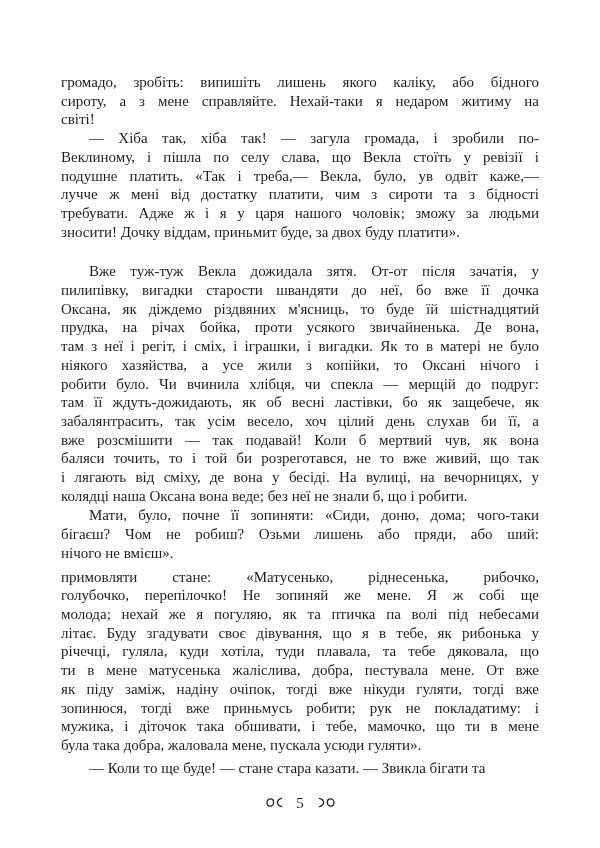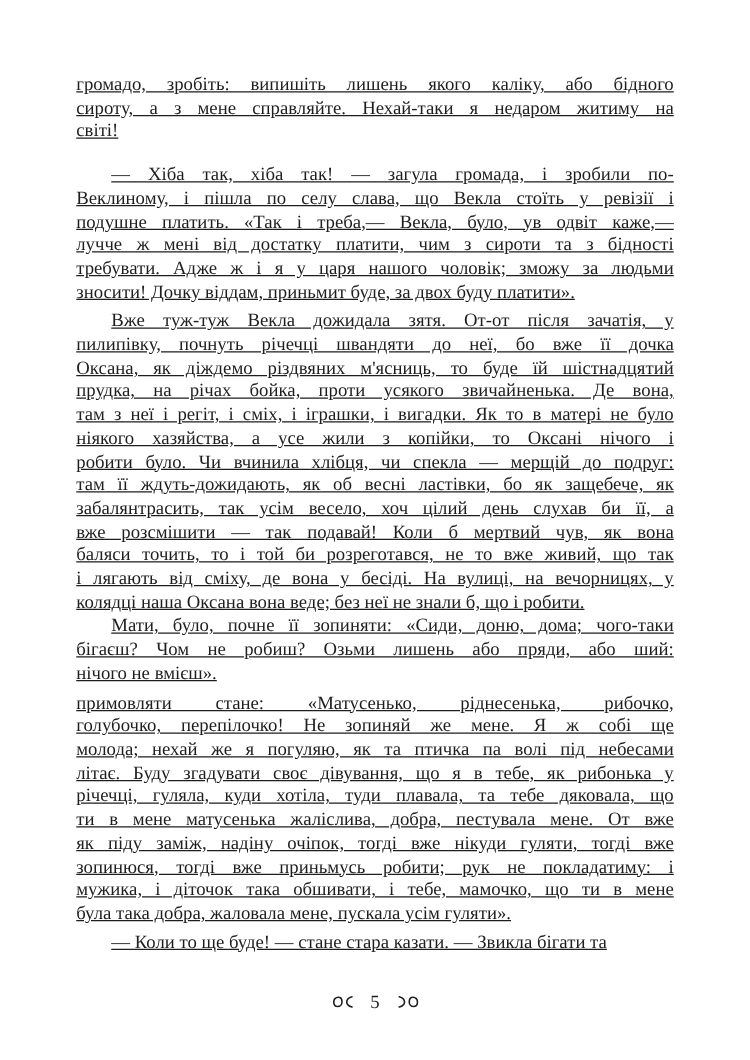--- a/index.html
+++ b/index.html
@@ -9,26 +9,25 @@
     font-family:"Liberation Serif","DejaVu Serif",serif;
     overflow:hidden;
   }
   .page{
     position:relative;
     width:600px;height:848px;
     background:#ffffff;
   }
   .text-block{
     position:absolute;
-    left:61px;top:59px;
+    left:61px;top:73px;
     width:478px;
     color:#1e1e1e;
     font-size:15px;
     line-height:18.7px;
-    text-decoration:underline;
   }
   .para{margin:0;padding:0;}
   .line{
     text-align:justify;
     text-align-last:justify;
     white-space:normal;
     word-spacing:normal;
   }
   .line.last{
     text-align-last:left;
@@ -60,31 +59,31 @@
 <body>
 
 <div class="page">
 
   <div class="text-block">
       <div class="para" style="margin-top: 0px;">
         <div class="line">громадо, зробіть: випишіть лишень якого каліку, або бідного</div>
         <div class="line">сироту, а з мене справляйте. Нехай-таки я недаром житиму на</div>
         <div class="line last">світі!</div>
       </div>
-      <div class="para" style="margin-top: 16px;">
+      <div class="para" style="margin-top: 0px;">
         <div class="line first-indent">— Хіба так, хіба так! — загула громада, і зробили по-</div>
         <div class="line">Веклиному, і пішла по селу слава, що Векла стоїть у ревізії і</div>
         <div class="line">подушне платить. «Так і треба,— Векла, було, ув одвіт каже,—</div>
         <div class="line">лучче ж мені від достатку платити, чим з сироти та з бідності</div>
         <div class="line">требувати. Адже ж і я у царя нашого чоловік; зможу за людьми</div>
         <div class="line last">зносити! Дочку віддам, приньмит буде, за двох буду платити».</div>
       </div>
-      <div class="para" style="margin-top: 5px;">
+      <div class="para" style="margin-top: 21px;">
         <div class="line first-indent">Вже туж-туж Векла дожидала зятя. От-от після зачатія, у</div>
-        <div class="line">пилипівку, почнуть річечці швандяти до неї, бо вже її дочка</div>
+        <div class="line">пилипівку, вигадки старости швандяти до неї, бо вже її дочка</div>
         <div class="line">Оксана, як діждемо різдвяних м'ясниць, то буде їй шістнадцятий</div>
         <div class="line">прудка, на річах бойка, проти усякого звичайненька. Де вона,</div>
         <div class="line">там з неї і регіт, і сміх, і іграшки, і вигадки. Як то в матері не було</div>
         <div class="line">ніякого хазяйства, а усе жили з копійки, то Оксані нічого і</div>
         <div class="line">робити було. Чи вчинила хлібця, чи спекла — мерщій до подруг:</div>
         <div class="line">там її ждуть-дожидають, як об весні ластівки, бо як защебече, як</div>
         <div class="line">забалянтрасить, так усім весело, хоч цілий день слухав би її, а</div>
         <div class="line">вже розсмішити — так подавай! Коли б мертвий чув, як вона</div>
         <div class="line">баляси точить, то і той би розреготався, не то вже живий, що так</div>
         <div class="line">і лягають від сміху, де вона у бесіді. На вулиці, на вечорницях, у</div>
@@ -98,21 +97,21 @@
       <div class="para" style="margin-top: 5px;">
         <div class="line">примовляти стане: «Матусенько, ріднесенька, рибочко,</div>
         <div class="line">голубочко, перепілочко! Не зопиняй же мене. Я ж собі ще</div>
         <div class="line">молода; нехай же я погуляю, як та птичка па волі під небесами</div>
         <div class="line">літає. Буду згадувати своє дівування, що я в тебе, як рибонька у</div>
         <div class="line">річечці, гуляла, куди хотіла, туди плавала, та тебе дяковала, що</div>
         <div class="line">ти в мене матусенька жаліслива, добра, пестувала мене. От вже</div>
         <div class="line">як піду заміж, надіну очіпок, тогді вже нікуди гуляти, тогді вже</div>
         <div class="line">зопинюся, тогді вже приньмусь робити; рук не покладатиму: і</div>
         <div class="line">мужика, і діточок така обшивати, і тебе, мамочко, що ти в мене</div>
-        <div class="line last">була така добра, жаловала мене, пускала усім гуляти».</div>
+        <div class="line last">була така добра, жаловала мене, пускала усюди гуляти».</div>
       </div>
       <div class="para" style="margin-top: 4px;">
         <div class="line last first-indent">— Коли то ще буде! — стане стара казати. — Звикла бігати та</div>
       </div>
     </div>
 
   <div class="footer">
     <span class="fleuron">
       <svg width="17" height="11" viewBox="0 0 17 11">
         <path d="M7.6 5.5 C7.6 7.6 6.1 9.2 4.2 9.2 C2.3 9.2 1.0 7.7 1.0 5.6 C1.0 3.4 2.5 1.8 4.6 1.8 C6.4 1.8 7.6 3.4 7.6 5.5 Z" fill="none" stroke="#222222" stroke-width="1.3"></path>

